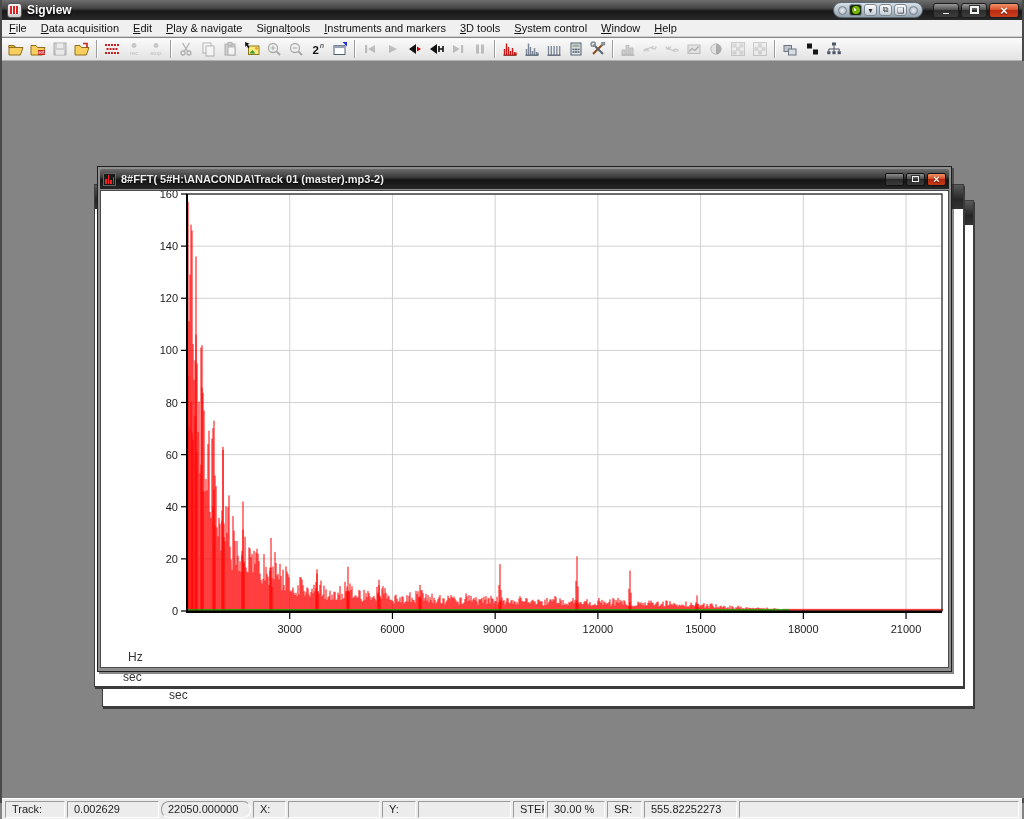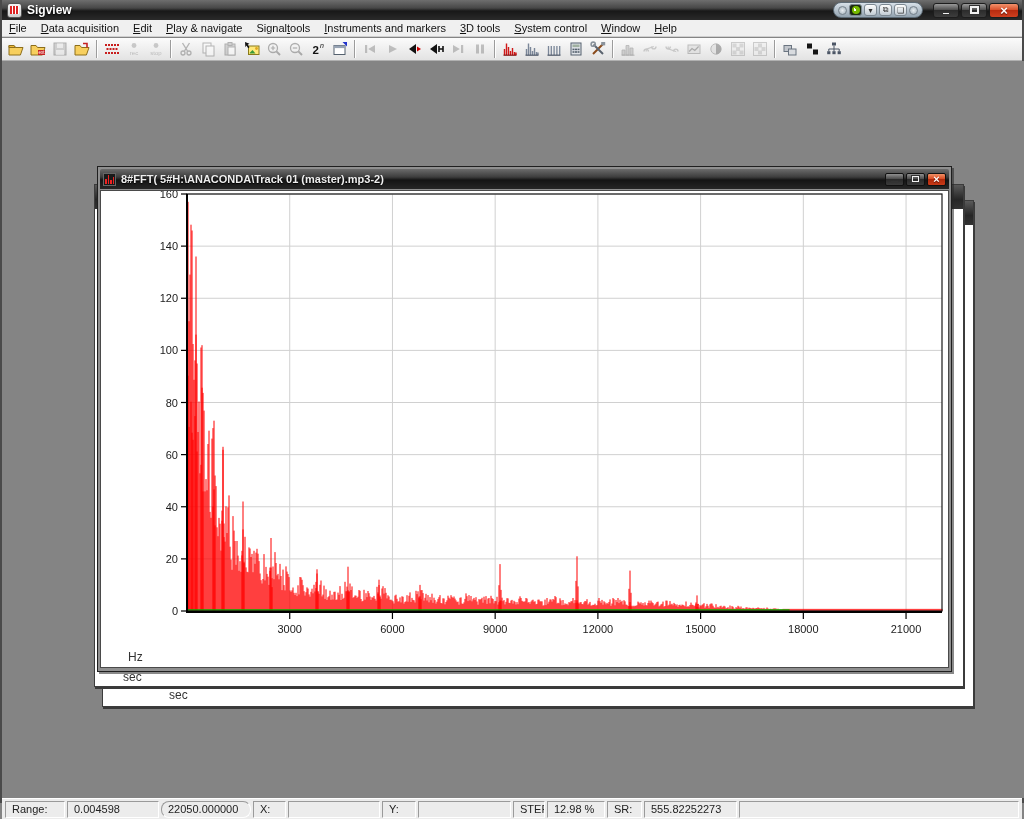--- a/index.html
+++ b/index.html
@@ -522,27 +522,27 @@
             <line x1="805.047619047619" x2="805.047619047619" y1="421" y2="428" stroke="#000" stroke-width="1.2"></line>
             <text x="805.047619047619" y="442" text-anchor="middle" font-size="11" fill="#1a1a1a" font-family="&quot;Liberation Sans&quot;, sans-serif">21000</text>
             <text x="27" y="470" font-size="12" fill="#333" font-family="&quot;Liberation Sans&quot;, sans-serif">Hz</text>
           </svg>
       </div>
     </div>
 
   </div>
 
   <div class="statusbar" id="statusbar">
-      <div class="sb-panel" style="width: 60px;">Range:</div>
-      <div class="sb-panel" style="width: 92px;">0.004598</div>
+      <div class="sb-panel" style="width: 60px;">Track:</div>
+      <div class="sb-panel" style="width: 92px;">0.002629</div>
       <div class="sb-panel" style="width: 90px; border-radius: 8px;">22050.000000</div>
       <div class="sb-panel" style="width: 33px;">X:</div>
       <div class="sb-panel" style="width: 92px;"></div>
       <div class="sb-panel" style="width: 34px;">Y:</div>
       <div class="sb-panel" style="width: 93px;"></div>
       <div class="sb-panel" style="width: 32px;">STEP</div>
-      <div class="sb-panel" style="width: 58px;">12.98 %</div>
+      <div class="sb-panel" style="width: 58px;">30.00 %</div>
       <div class="sb-panel" style="width: 35px;">SR:</div>
       <div class="sb-panel" style="width: 93px;">555.82252273</div>
       <div class="sb-panel sb-fill"></div>
     </div>
 
 </div>
 
 </body></html>

